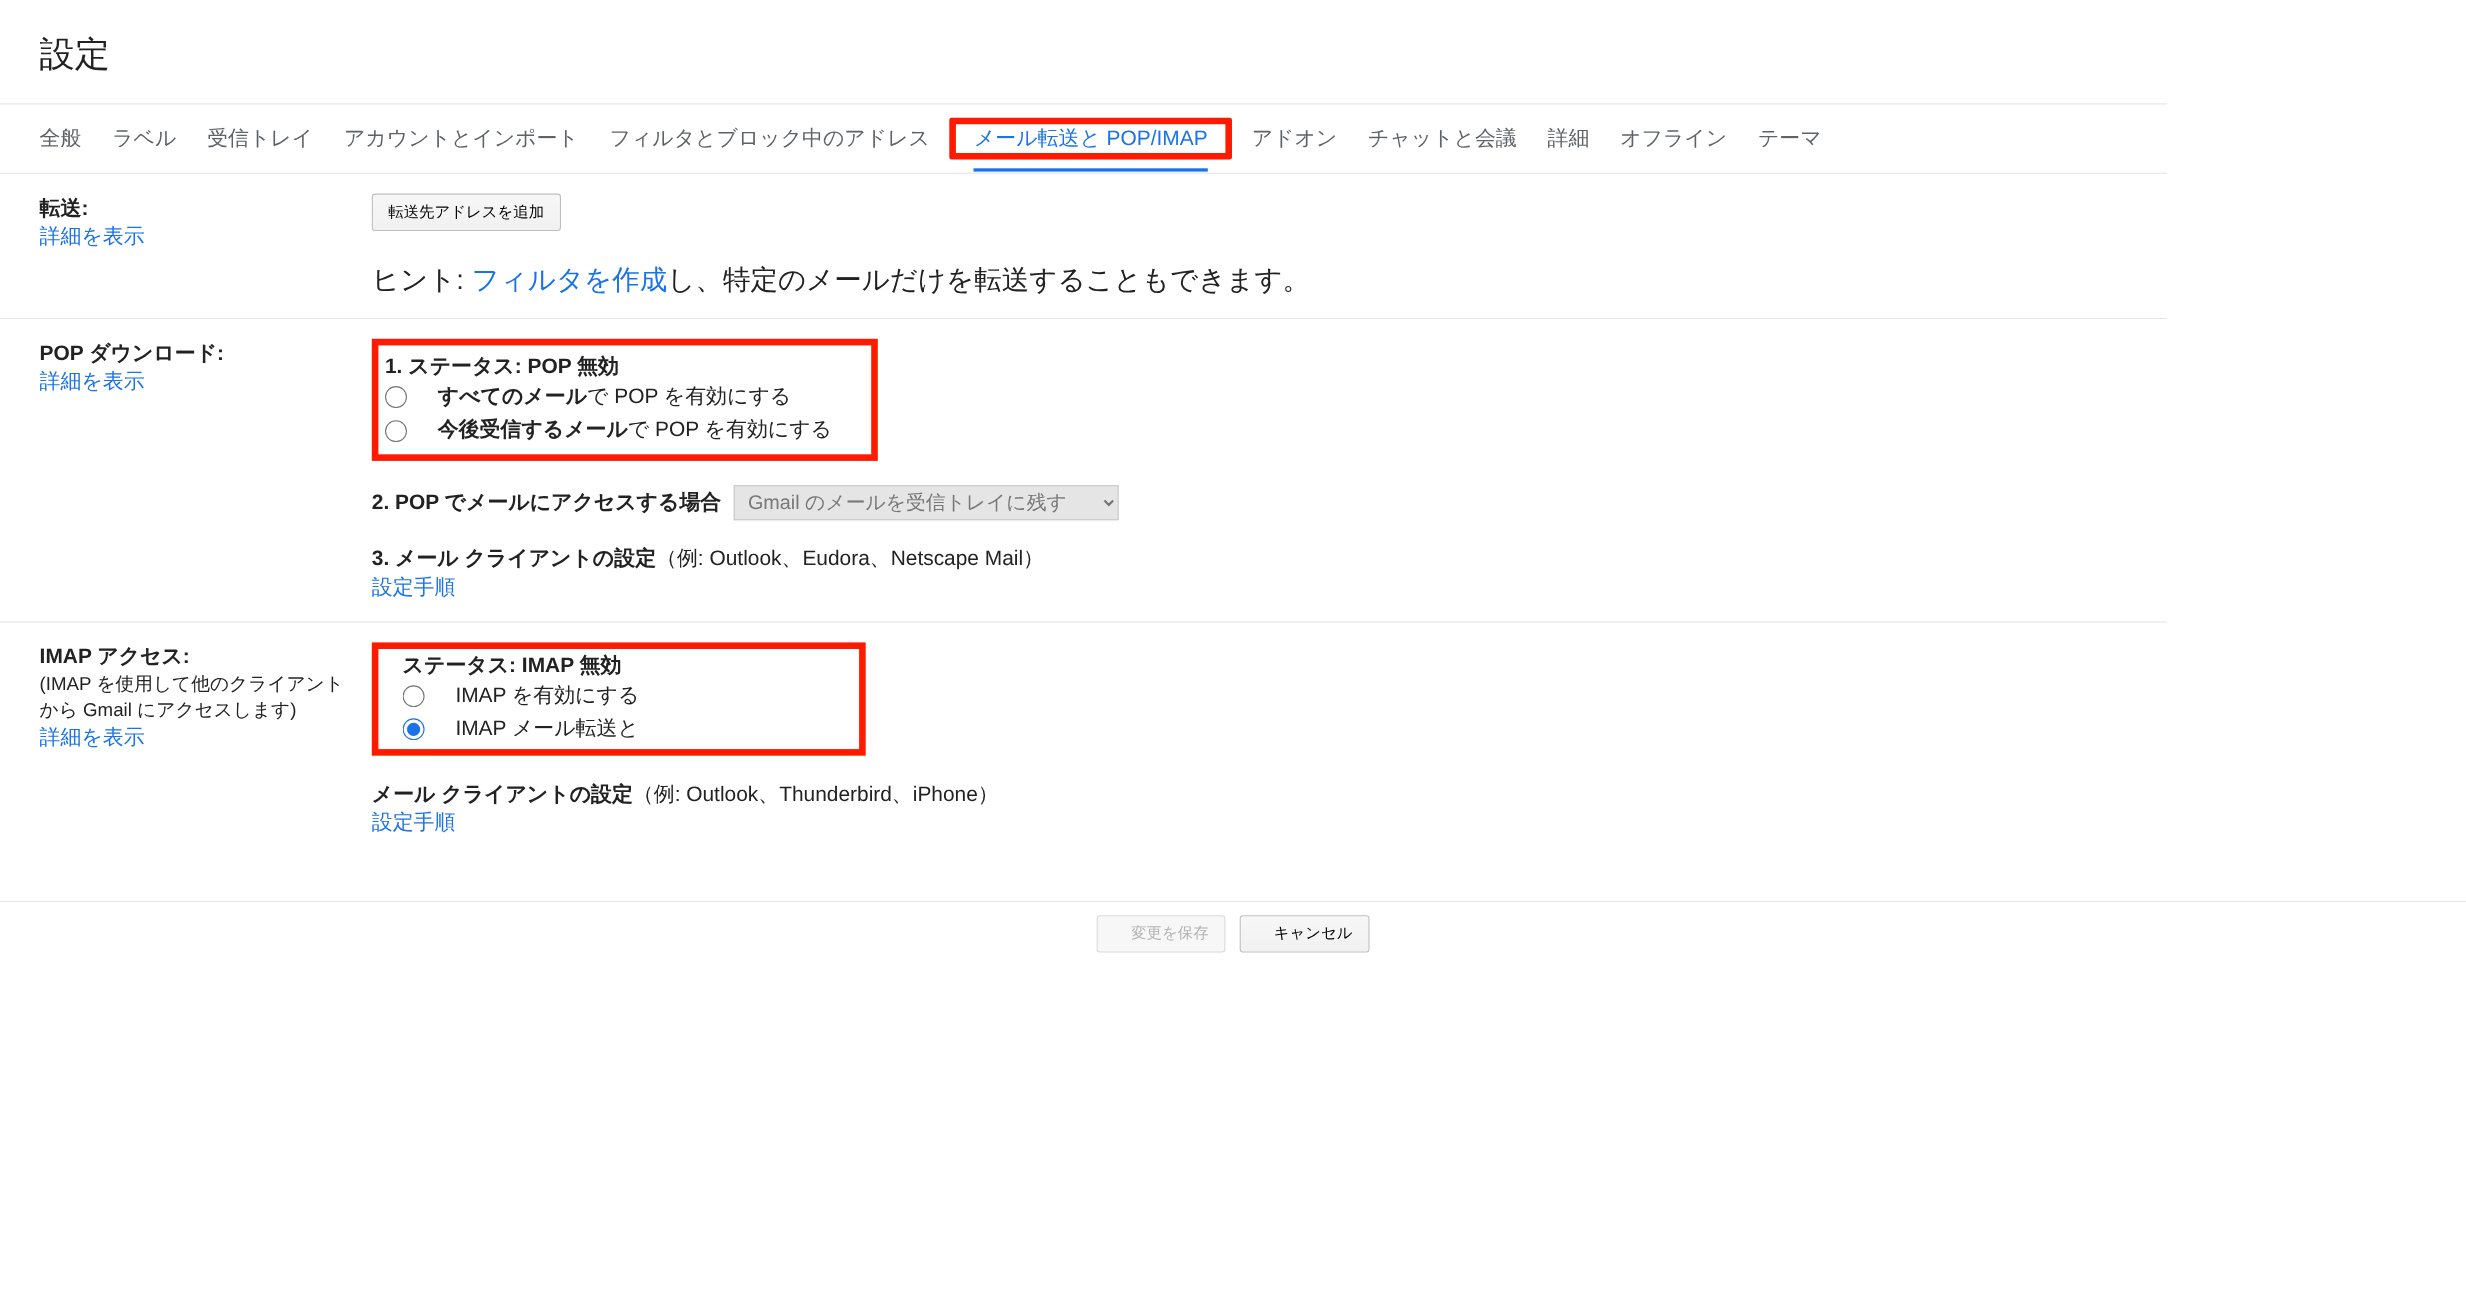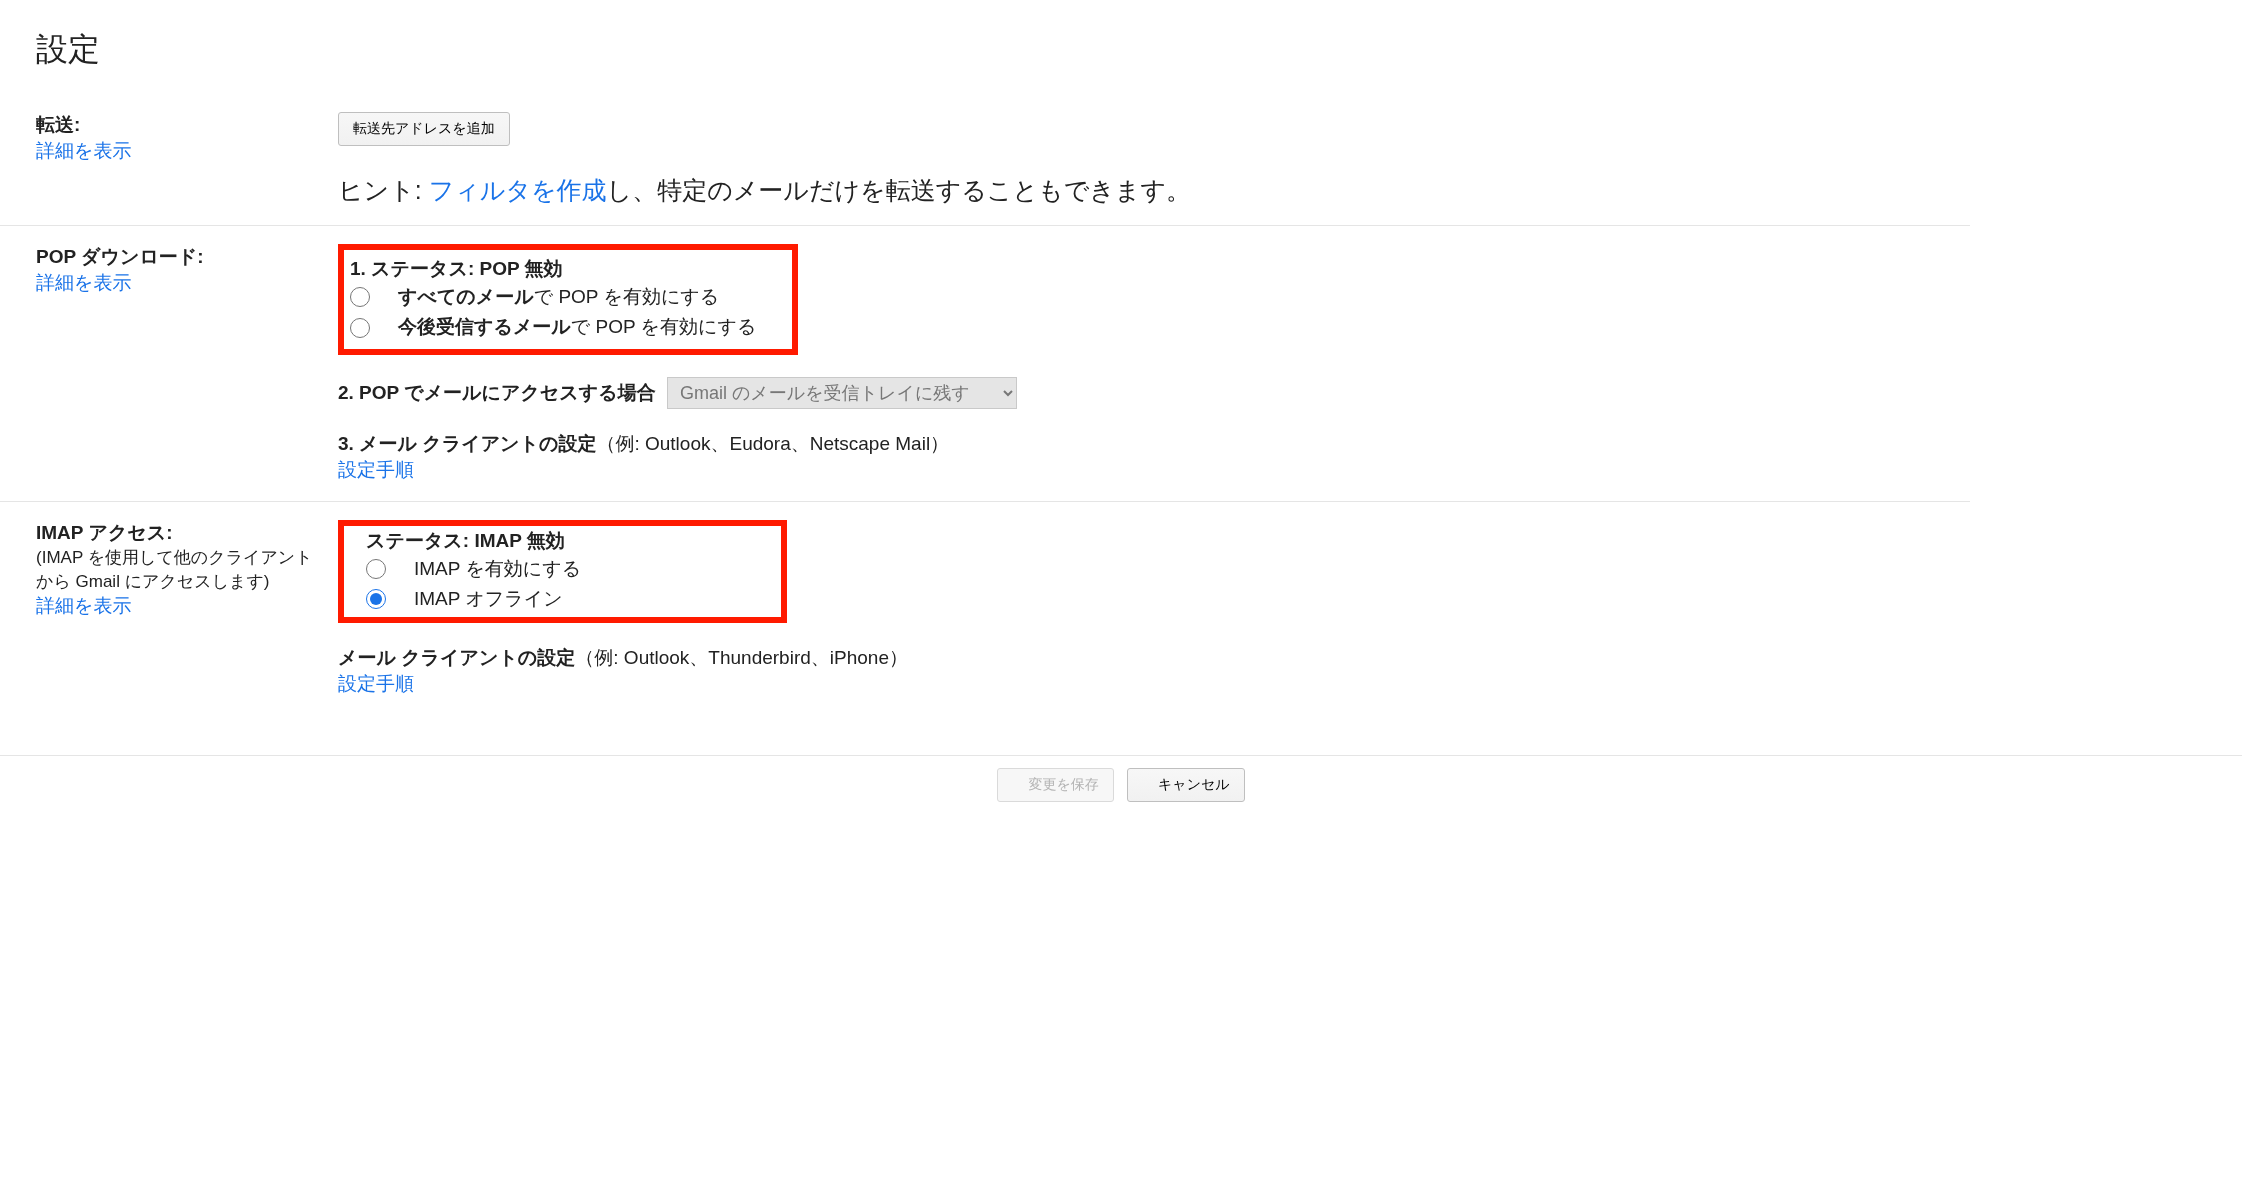--- a/index.html
+++ b/index.html
@@ -118,20 +118,35 @@
   .hl-box{ border:6px solid #ff1a00; padding: 6px 36px 6px 6px; display:inline-block;}
   .imap-box { padding: 2px 200px 2px 22px;}
 </style>
 </head>
 <body>
 
 <div class="container">
 
   <div class="page-title">設定</div>
 
+  <div class="tabbar">
+    <span class="tab">全般</span>
+    <span class="tab">ラベル</span>
+    <span class="tab">受信トレイ</span>
+    <span class="tab">アカウントとインポート</span>
+    <span class="tab">フィルタとブロック中のアドレス</span>
+    <span class="highlight-red tab-highlight-wrap">
+      <span class="tab active">メール転送と POP/IMAP</span>
+    </span>
+    <span class="tab">アドオン</span>
+    <span class="tab">チャットと会議</span>
+    <span class="tab">詳細</span>
+    <span class="tab">オフライン</span>
+    <span class="tab">テーマ</span>
+  </div>
 
   <div class="section">
     <div class="section-label">
       <div class="bold">転送:</div>
       <a class="link" href="#">詳細を表示</a>
     </div>
     <div class="section-body">
       <button class="btn">転送先アドレスを追加</button>
       <div class="hint-line">
         <span>ヒント: </span><a class="link" href="#">フィルタを作成</a><span>し、特定のメールだけを転送することもできます。</span>
@@ -183,21 +198,21 @@
       <div class="hl-box imap-box">
         <div class="b step-first">
           <span>ステータス: </span><span>IMAP 無効</span>
         </div>
         <label class="radio-line">
           <input type="radio" name="imap" style="">
           <span>IMAP を有効にする</span>
         </label>
         <label class="radio-line">
           <input type="radio" name="imap" checked="" style="">
-          <span>IMAP オフライン</span>
+          <span>IMAP メール転送と</span>
         </label>
       </div>
 
       <div class="step">
         <span class="b">メール クライアントの設定</span><span>（例: Outlook、Thunderbird、iPhone）</span>
         <div><a class="link" href="#">設定手順</a></div>
       </div>
     </div>
   </div>
 

